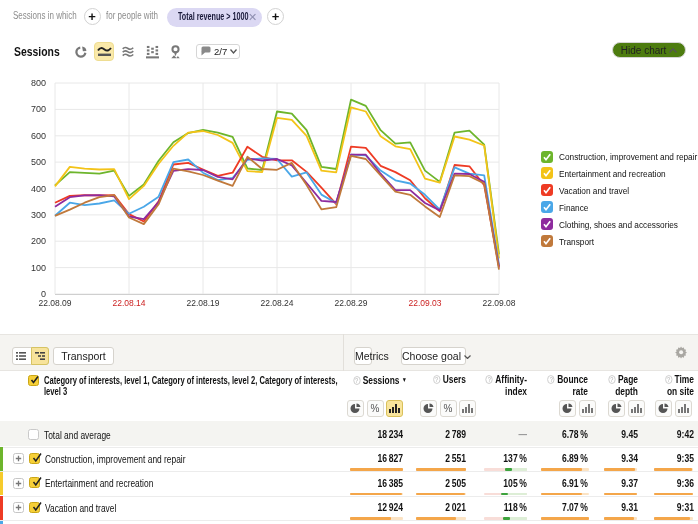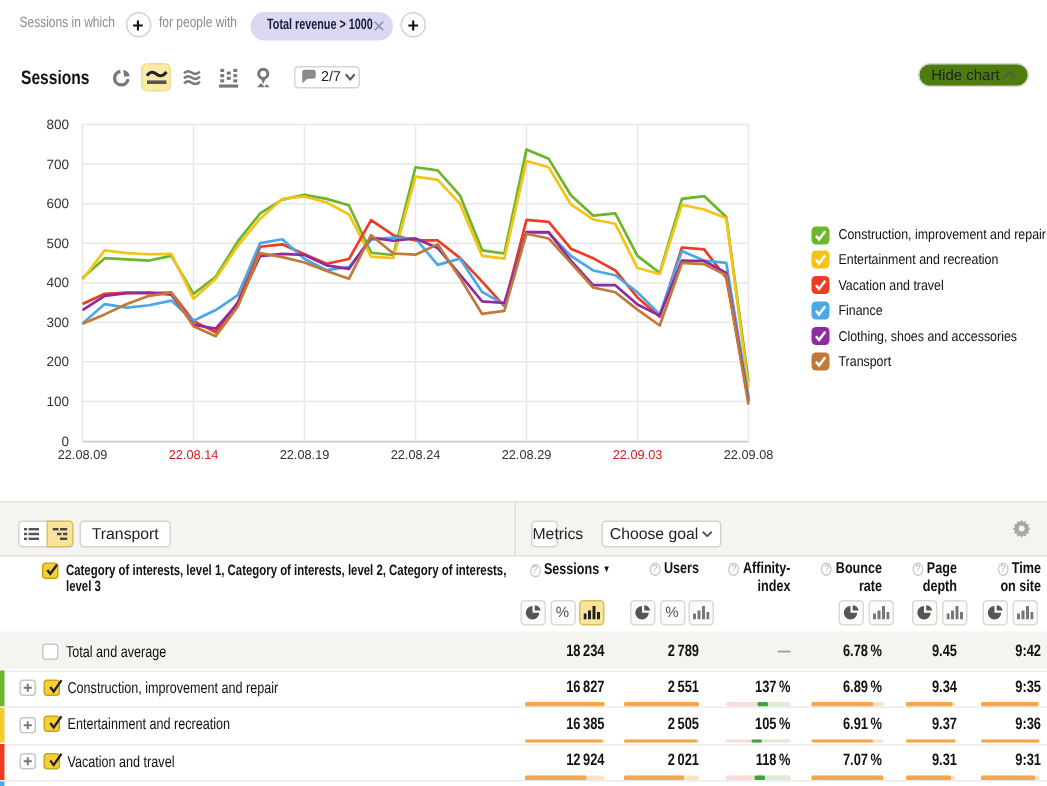--- a/index.html
+++ b/index.html
@@ -175,21 +175,21 @@
     <g fill="#444">
       <rect x="0" y="0" width="4" height="1.6"></rect>
       <rect x="5" y="0" width="5" height="1.6"></rect>
       <rect x="3" y="3.2" width="3" height="1.6"></rect>
       <rect x="7" y="3.2" width="3" height="1.6"></rect>
       <rect x="5" y="6.4" width="5" height="1.6"></rect>
     </g>
   </svg>
 <div class="a btn" style="left:53px;top:347px;width:61px;height:18px;line-height:17px">Transport</div>
 <div class="a btn" style="left:354px;top:347px;width:18px;height:18px;line-height:17px">Metrics</div>
-<div class="a btn" style="left:401px;top:347px;width:80px;height:18px;line-height:17px">Choose goal <svg style="vertical-align:1px" width="7" height="4" viewBox="0 0 7 4">
+<div class="a btn" style="left:401px;top:347px;width:65px;height:18px;line-height:17px">Choose goal <svg style="vertical-align:1px" width="7" height="4" viewBox="0 0 7 4">
       <path d="M0.5 0.5 L3.5 3.5 L6.5 0.5" fill="none" stroke="#555" stroke-width="1.2"></path>
     </svg></div>
 <svg class="a" style="left:675px;top:346px" width="13" height="13" viewBox="0 0 13 13">
 <path d="M6.5 0.5 L7.6 2.2 L9.6 1.6 L9.9 3.6 L11.9 3.9 L11.2 5.8 L12.8 7.1 L11.2 8.3 L11.9 10.2 L9.9 10.5 L9.6 12.5 L7.6 11.9 L6.5 13.5 L5.4 11.9 L3.4 12.5 L3.1 10.5 L1.1 10.2 L1.8 8.3 L0.2 7.1 L1.8 5.8 L1.1 3.9 L3.1 3.6 L3.4 1.6 L5.4 2.2 Z" fill="#a9a7a2" transform="scale(0.93)"></path>
 <circle cx="6.1" cy="6.3" r="2" fill="#f5f4f1"></circle>
 </svg>
 
 <div class="a cb" style="left:28px;top:375px;background:#f6cf37;border:1px solid #caa616">
     <svg width="11" height="11" viewBox="0 0 11 11" style="position:absolute;left:0;top:-1.5px">
       <path d="M2.5 5 L4.5 7.5 L9 1.5" fill="none" stroke="#222" stroke-width="1.6"></path>

